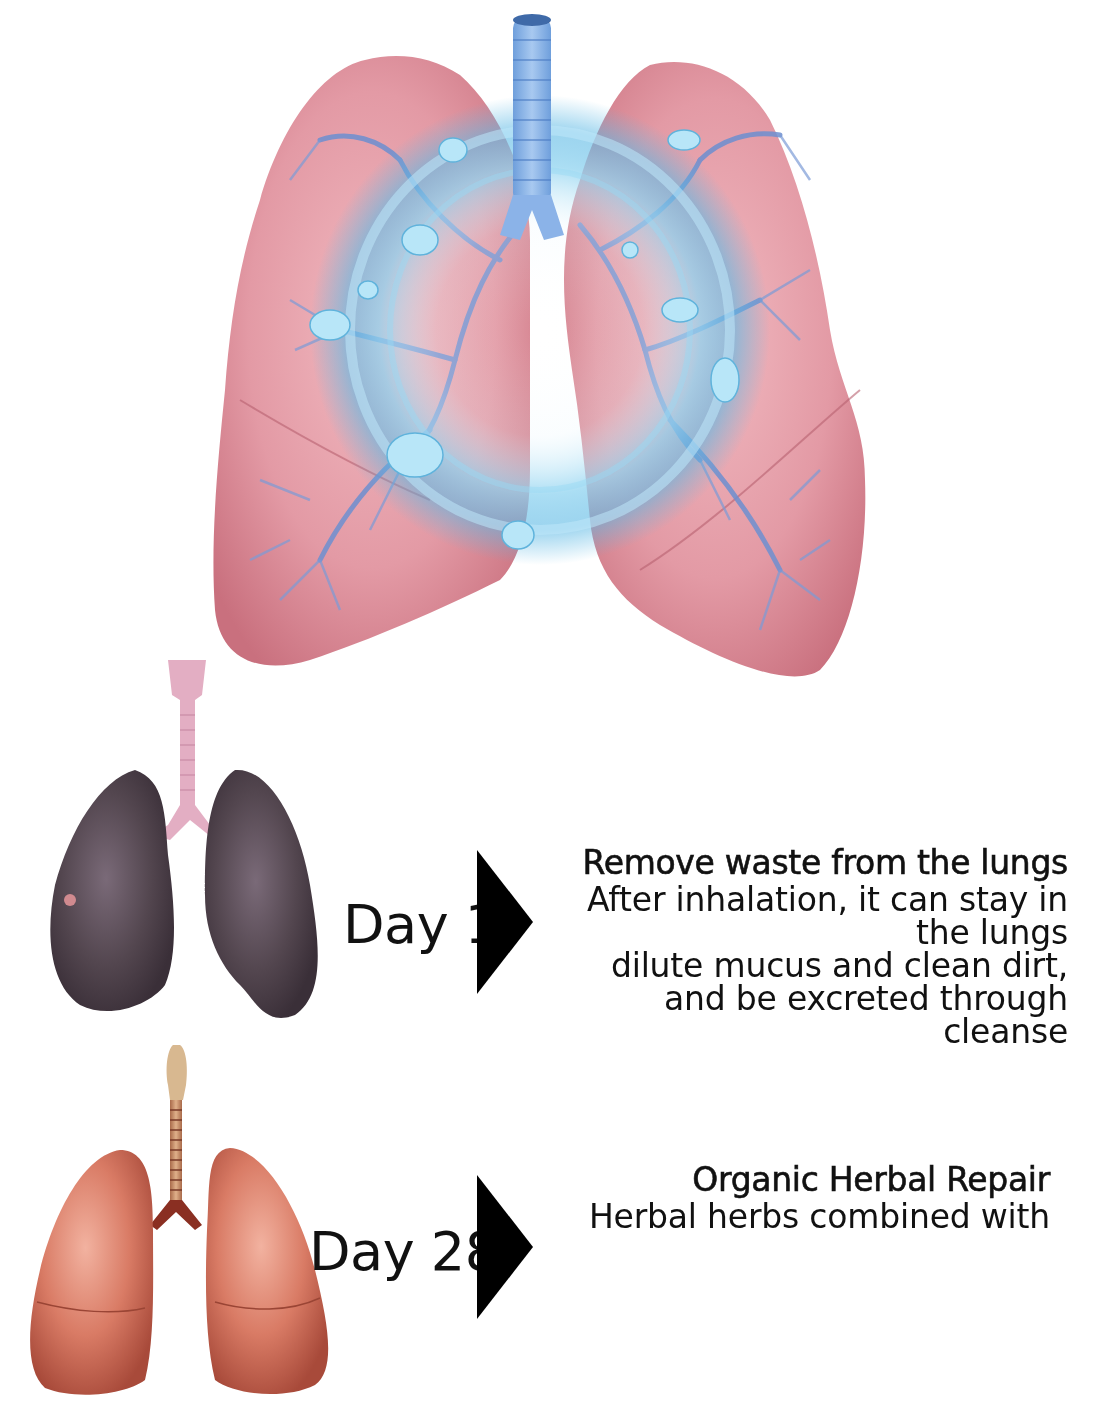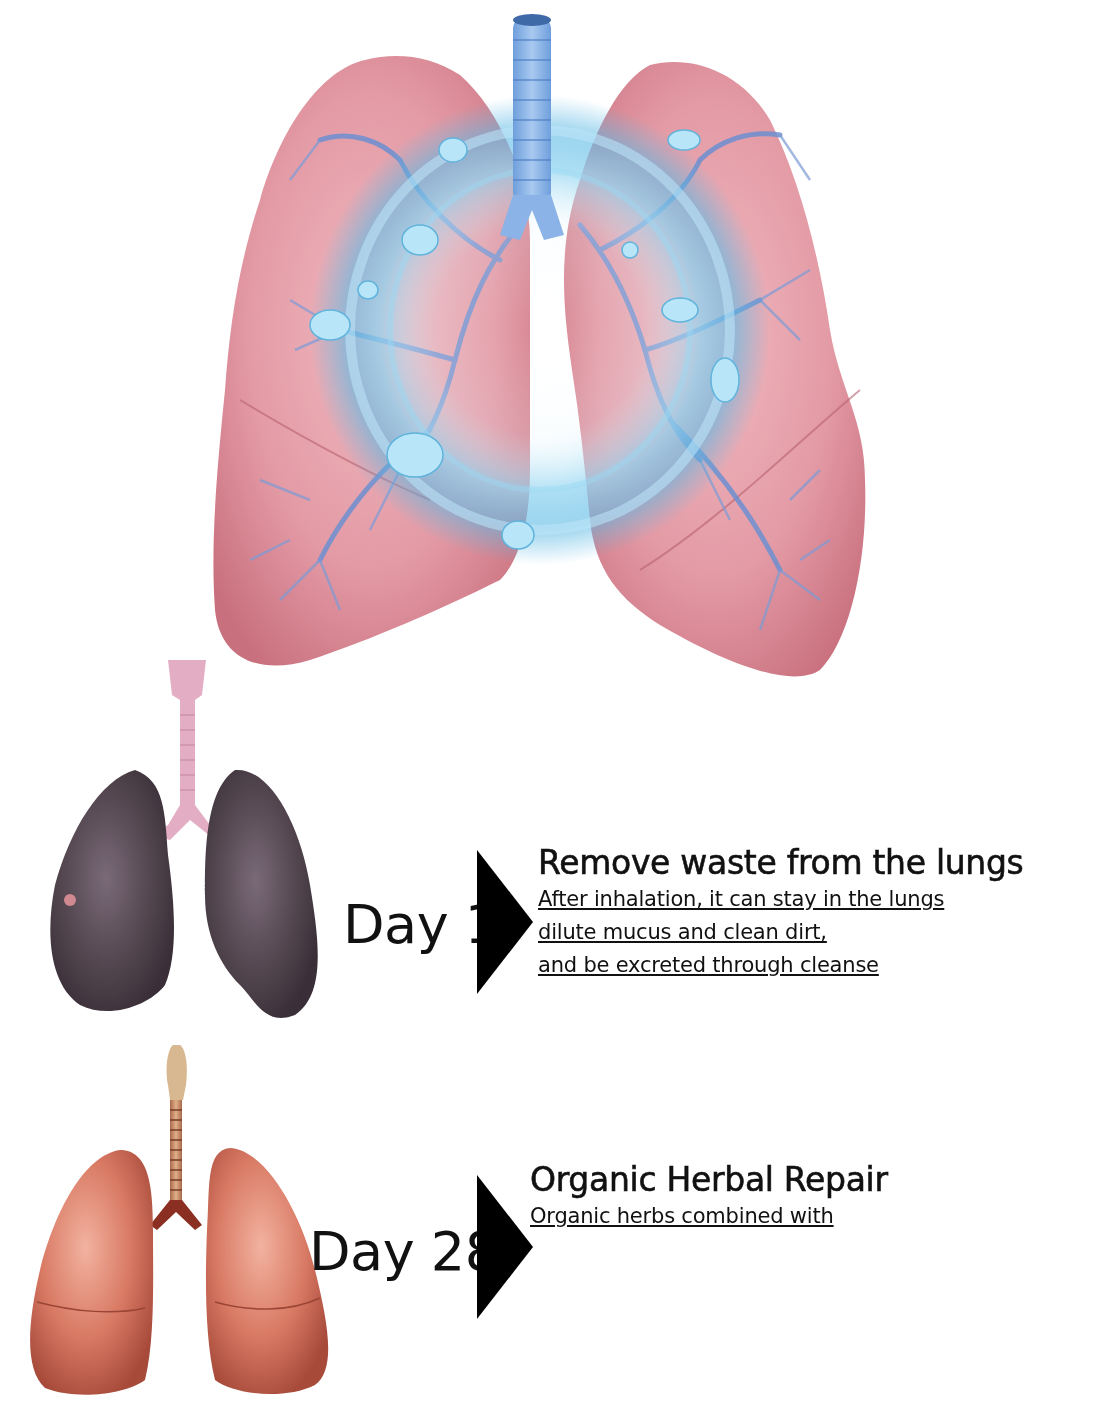--- a/index.html
+++ b/index.html
@@ -1,23 +1,23 @@
 <!DOCTYPE html>
 <html><head>
   <meta charset="utf-8">
   <style>
     html, body { margin: 0; padding: 0; background: #ffffff; }
     body { width: 1100px; height: 1415px; position: relative; overflow: hidden; font-family: "DejaVu Sans", "Liberation Sans", sans-serif; color: #0d0d0d; }
     .abs { position: absolute; }
     .hero { left: 200px; top: 0; width: 680px; height: 690px; }
     .day-label { font-size: 54px; font-weight: normal; letter-spacing: -0.5px; color: #111; white-space: nowrap; }
     .arrow { width: 0; height: 0; border-top: 72px solid transparent; border-bottom: 72px solid transparent; border-left: 56px solid #000; }
-    .text-block { text-align: left; color: #111; }
+    .text-block { text-align: right; color: #111; }
     .text-block .title { font-size: 33px; font-weight: normal; line-height: 40px; letter-spacing: -0.3px; -webkit-text-stroke: 0.6px #111; }
-    .text-block .line { font-size: 21px; line-height: 33px; letter-spacing: -0.2px; text-decoration: underline; }
+    .text-block .line { font-size: 33px; line-height: 33px; letter-spacing: -0.2px; }
   </style>
 </head>
 <body>
 
 <div class="abs hero">
   <svg width="680" height="690" viewBox="0 0 680 690" xmlns="http://www.w3.org/2000/svg">
     <defs>
       <radialGradient id="lungPink" cx="50%" cy="45%" r="65%">
         <stop offset="0%" stop-color="#f1b9c0"></stop>
         <stop offset="60%" stop-color="#e39aa5"></stop>
@@ -170,14 +170,14 @@
     <path d="M200 262 C235 272 275 272 305 258" stroke="#9a4535" stroke-width="1.5" fill="none"></path>
   </svg>
 </div>
 
 <div class="abs day-label" style="left:309px; top:1220px;">Day 28</div>
 
 <div class="abs arrow" style="left:477px; top:1175px;"></div>
 
 <div class="abs text-block" style="left:530px; top:1160px; width:520px;">
   <div class="title">Organic Herbal Repair</div>
-  <div class="line">Organic herbs combined with</div>
+  <div class="line">Herbal herbs combined with</div>
 </div>
 
 </body></html>

